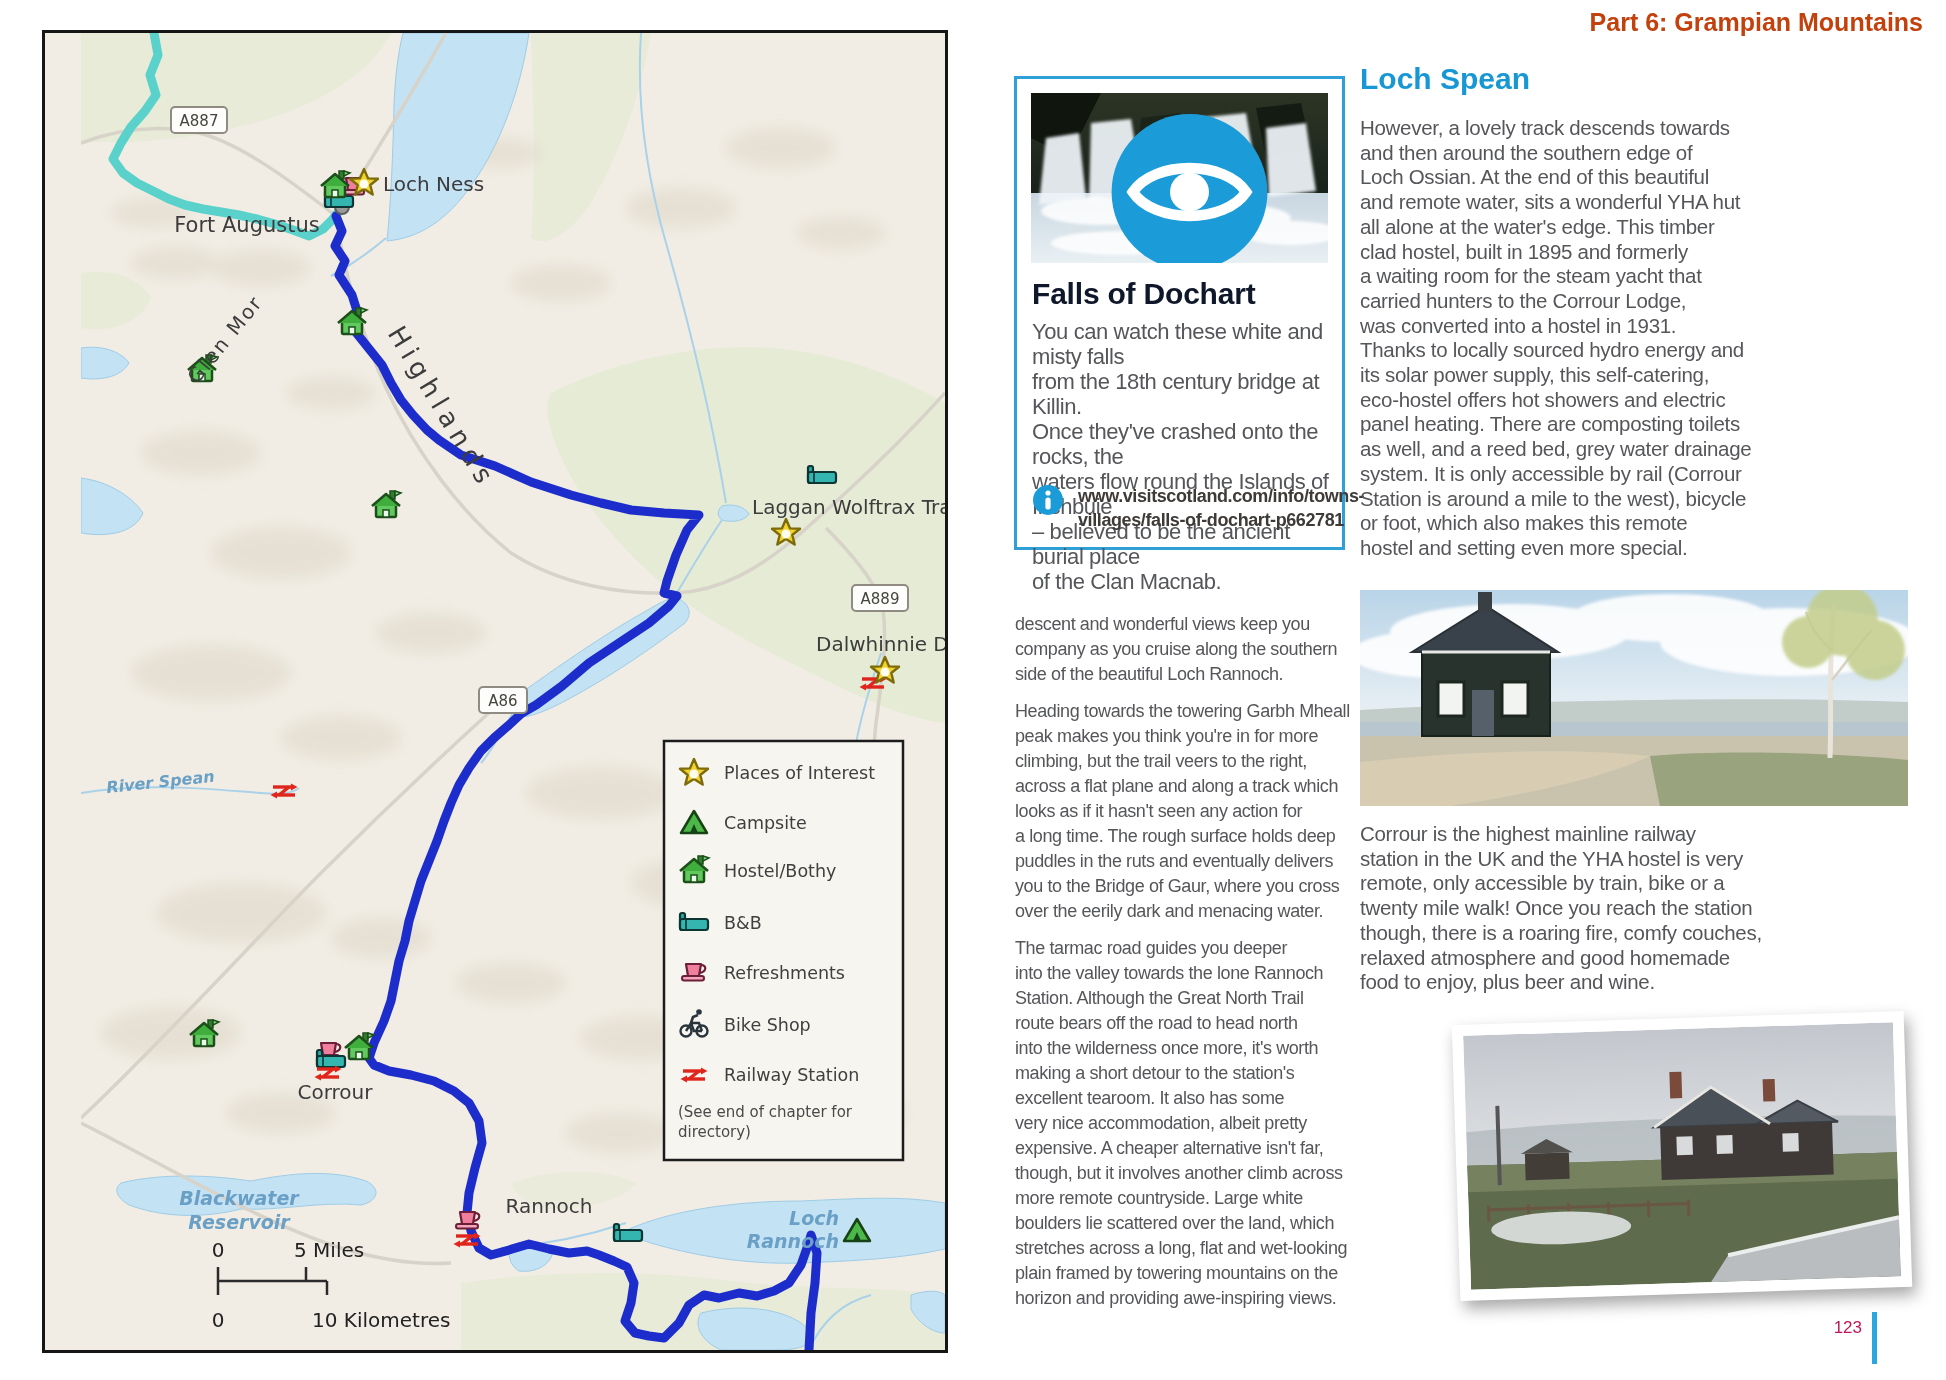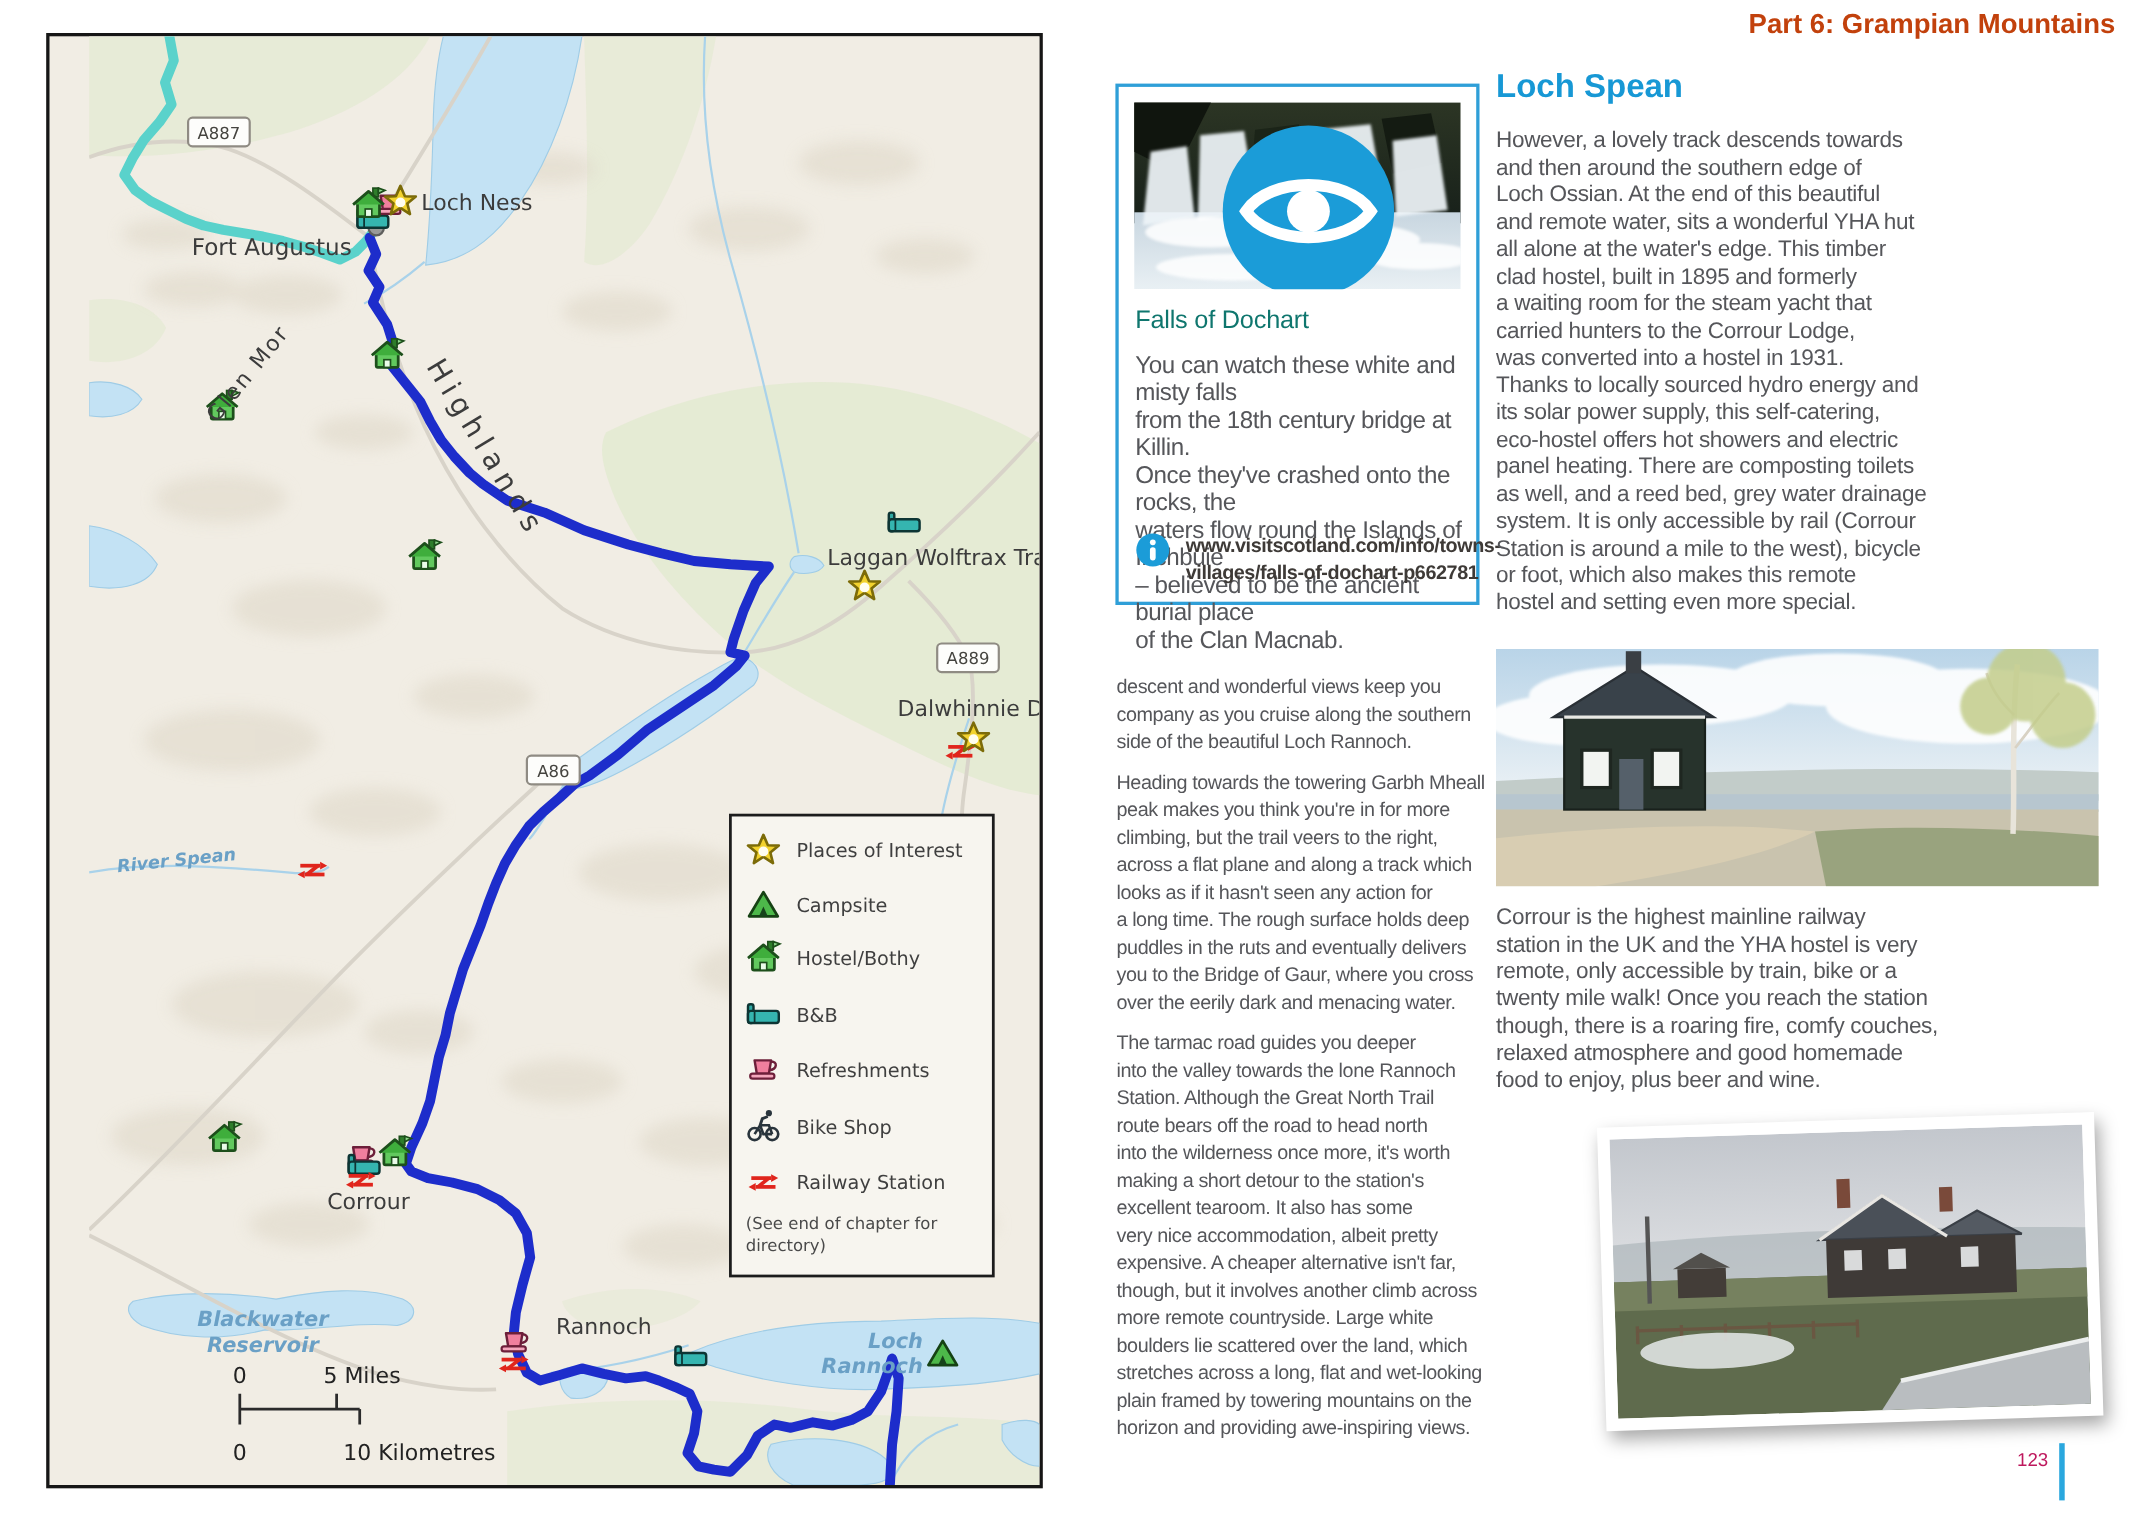--- a/index.html
+++ b/index.html
@@ -14,21 +14,21 @@
   .badge-text{font-family:"DejaVu Sans","Liberation Sans",sans-serif;font-size:15px;fill:#45443f;}
   .legend-label{font-family:"DejaVu Sans","Liberation Sans",sans-serif;font-size:17.5px;fill:#3f3f3f;}
   .legend-note{font-family:"DejaVu Sans","Liberation Sans",sans-serif;font-size:15px;fill:#4a4a4a;}
   .scale-text{font-family:"DejaVu Sans","Liberation Sans",sans-serif;font-size:20px;fill:#222;}
   
   .falls-box{position:absolute;left:1014px;top:76px;width:331px;height:474px;border:3px solid #2f9fd8;
              box-sizing:border-box;background:#fff;}
   .falls-photo{position:absolute;left:14px;top:14px;width:297px;height:170px;overflow:hidden;}
   .falls-photo svg{display:block;width:100%;height:100%;}
   .eye-badge{position:absolute;left:10px;top:14px;width:48px;height:48px;}
-  .falls-title{position:absolute;left:15px;top:198px;font-size:23px;font-weight:normal;color:#0f766e;letter-spacing:-0.2px;}
+  .falls-title{position:absolute;left:15px;top:198px;font-size:30px;font-weight:bold;color:#0f172a;letter-spacing:-0.2px;}
   .falls-body{position:absolute;left:15px;top:240px;width:302px;font-size:22px;line-height:25px;
               letter-spacing:-0.4px;white-space:pre-line;color:#55565a;}
   .falls-url-row{position:absolute;left:15px;top:405px;width:302px;display:flex;align-items:flex-start;}
   .info-badge{width:32px;height:32px;flex:0 0 32px;margin-right:14px;}
   .falls-url{font-size:18px;font-weight:bold;color:#3e3a37;letter-spacing:-0.4px;white-space:pre-line;line-height:24px;}
   
   .mid-col{position:absolute;left:1015px;top:612px;width:345px;}
   .mid-col p{margin:0 0 12px 0;font-size:18px;line-height:25px;letter-spacing:-0.4px;white-space:pre-line;color:#55565a;}
   
   .part-header{position:absolute;top:8px;right:23px;font-size:25px;font-weight:bold;color:#c2410c;letter-spacing:0px;}

